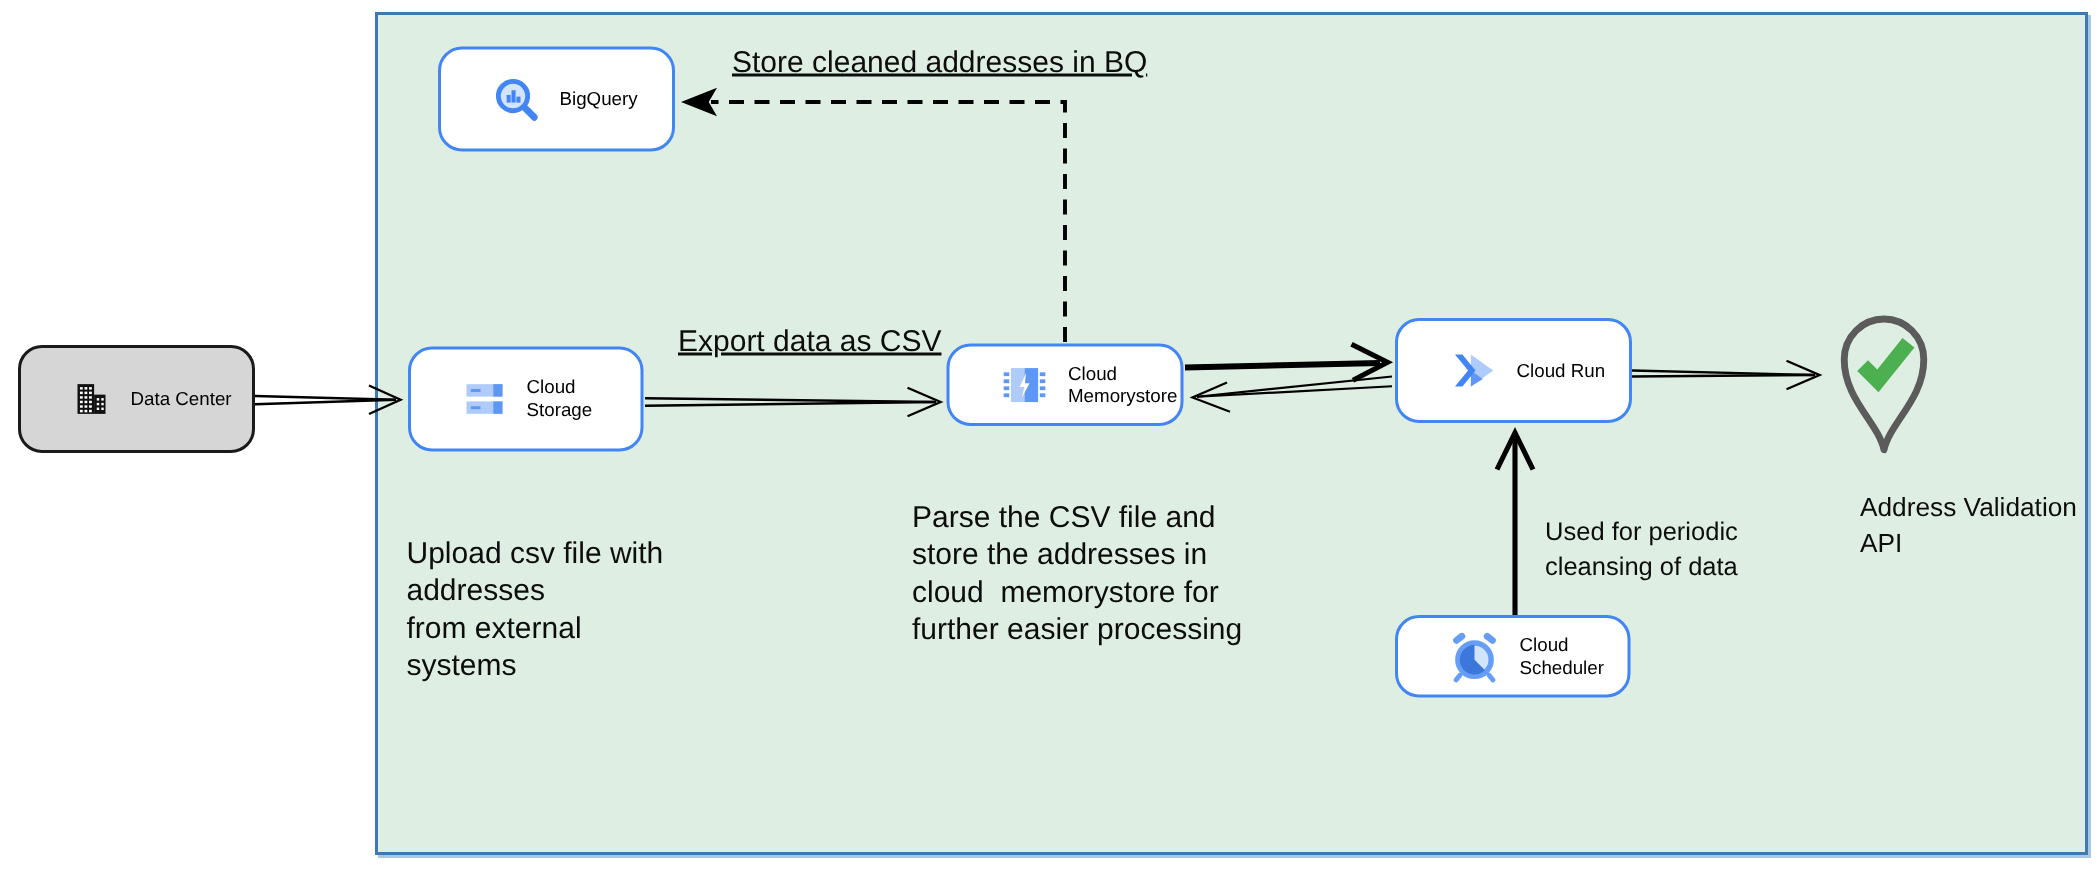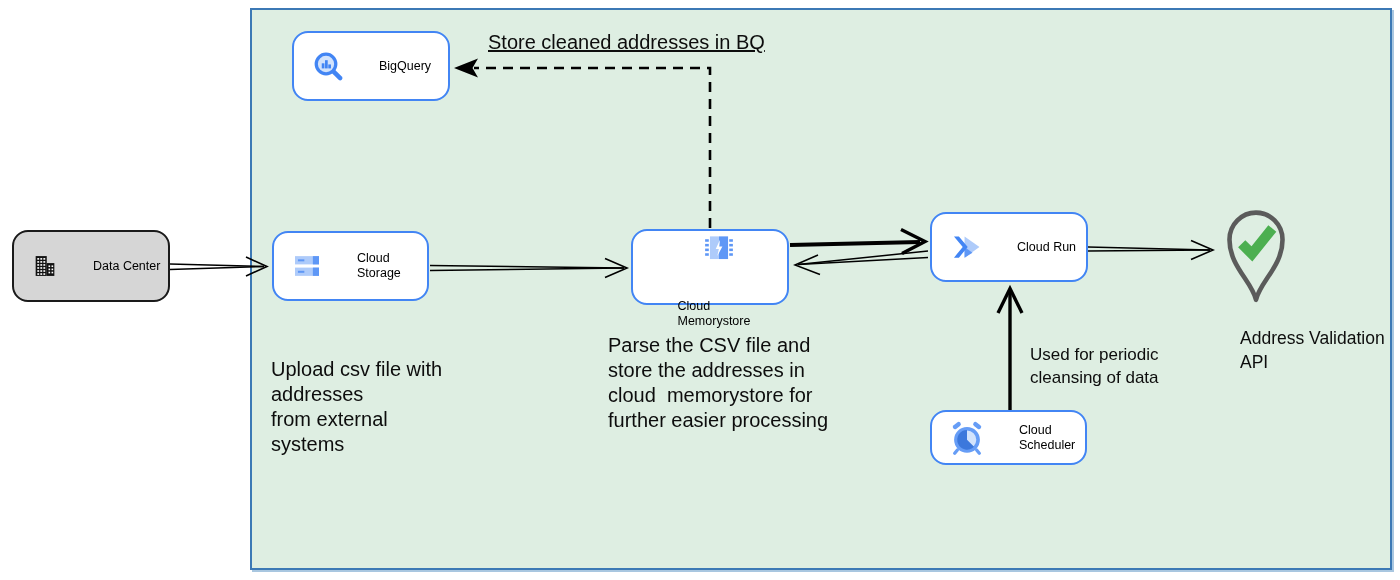--- a/index.html
+++ b/index.html
@@ -22,21 +22,21 @@
     --pin-gray:#5b5b5b;
     --check-green:#4caf50;
   }
   html,body{margin:0;padding:0;background:var(--bg);}
   .canvas{position:relative;width:1400px;height:580px;background:var(--bg);
           font-family:"Liberation Sans", sans-serif;color:var(--ink);overflow:hidden;}
   .container-box{position:absolute;left:250px;top:8px;width:1138px;height:558px;
           background:var(--container-fill);border:2px solid var(--container-border);
           box-shadow:2px 2px 0 0 var(--container-shadow);z-index:1;}
   .arrows{position:absolute;left:0;top:0;z-index:2;pointer-events:none;}
-  .node{position:absolute;display:flex;align-items:center;gap:34px;padding-left:17px;
+  .node{position:absolute;display:flex;align-items:center;gap:12px;padding-left:33px;
         box-sizing:border-box;background:var(--node-fill);border:2px solid var(--node-border);
         border-radius:16px;z-index:3;}
   .node.dc{background:var(--dc-fill);border:2px solid var(--dc-border);}
   .node .label{font-size:12.5px;line-height:15px;color:#000;}
   .node .label.wrap{width:82px;}
   .icon{display:flex;align-items:center;justify-content:center;flex:0 0 auto;}
   .note{position:absolute;white-space:pre-wrap;font-size:20px;line-height:25px;color:var(--ink);z-index:3;}
   .note.small{font-size:17px;line-height:23px;}
   .edge-label{position:absolute;font-size:20px;color:var(--ink);white-space:pre-wrap;z-index:3;text-decoration:underline;}
   .endpoint-label{position:absolute;left:1240px;top:326px;width:164px;font-size:17.5px;
@@ -152,21 +152,21 @@
         <rect x="16.4" y="4.6" width="4.6" height="6.2" style="fill:var(--blue-mid);"></rect>
         <rect x="5.2" y="7" width="4.8" height="1.5" style="fill:var(--blue-mid);"></rect>
         <rect x="3" y="13.2" width="18" height="6.2" style="fill:var(--blue-light);"></rect>
         <rect x="16.4" y="13.2" width="4.6" height="6.2" style="fill:var(--blue-mid);"></rect>
         <rect x="5.2" y="15.6" width="4.8" height="1.5" style="fill:var(--blue-mid);"></rect>
       </svg>
     </span>
     <span class="label">Cloud Storage</span>
   </div>
 
-  <div class="node" style="left:631px;top:229px;width:158px;height:76px;flex-direction:column;">
+  <div class="node" style="left:631px;top:229px;width:158px;height:55px;">
     <span class="icon">
       <svg width="34" height="34" viewBox="0 0 24 24">
         <g style="fill:var(--blue-mid);">
           <rect x="2.2" y="5.8" width="2.6" height="1.8"></rect>
             <rect x="2.2" y="9.1" width="2.6" height="1.8"></rect>
           <rect x="2.2" y="12.4" width="2.6" height="1.8"></rect>
             <rect x="2.2" y="15.7" width="2.6" height="1.8"></rect>
           <rect x="19.2" y="5.8" width="2.6" height="1.8"></rect>
             <rect x="19.2" y="9.1" width="2.6" height="1.8"></rect>
           <rect x="19.2" y="12.4" width="2.6" height="1.8"></rect>
@@ -208,20 +208,21 @@
   <div class="pin-wrap">
     <svg width="72" height="102" viewBox="0 0 70 100">
       <path d="M35 92 C 31 74, 9 59, 9 33 C 9 18, 21 6.5, 35 6.5 C 49 6.5, 61 18, 61 33 C 61 59, 39 74, 35 92 Z" style="stroke:var(--pin-gray);" stroke-width="4.5" fill="none" stroke-linejoin="round"></path>
       <path d="M21 37 L31 47 L51 22" style="stroke:var(--check-green);" stroke-width="10" fill="none" stroke-linecap="butt" stroke-linejoin="miter"></path>
     </svg>
   </div>
   <div class="endpoint-label">Address Validation API</div>
 
   <div class="edge-label" style="left:488px;top:31px;">Store cleaned addresses in BQ</div>
 
+  <div class="edge-label" style="left:452px;top:217px;">Export data as CSV</div>
 
   <div class="note" style="left:271px;top:330px;margin-top:27px;">Upload csv file with
 addresses
 from external
 systems</div>
 
   <div class="note" style="left:608px;top:333px;">Parse the CSV file and
 store the addresses in
 cloud  memorystore for
 further easier processing</div>

